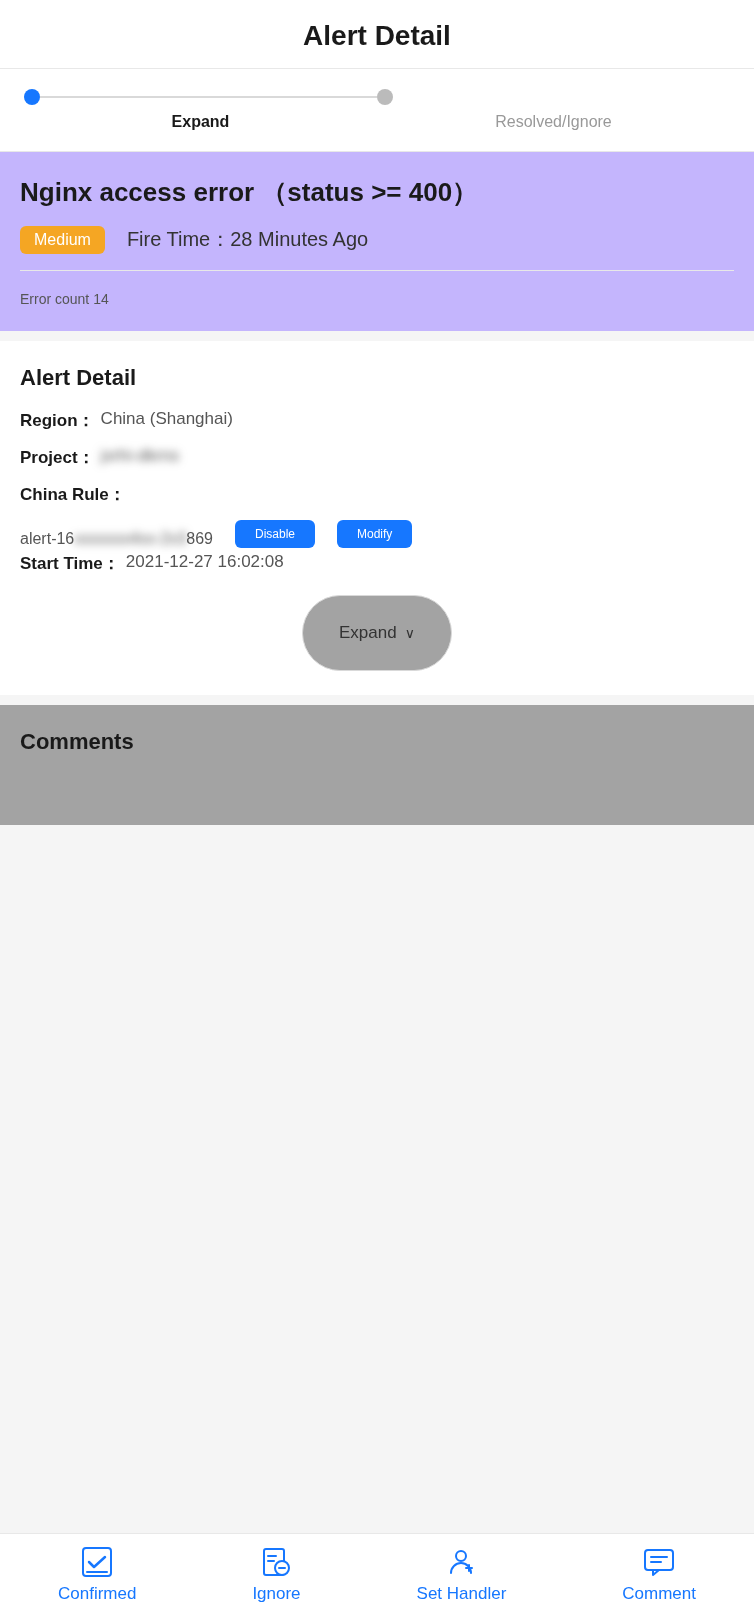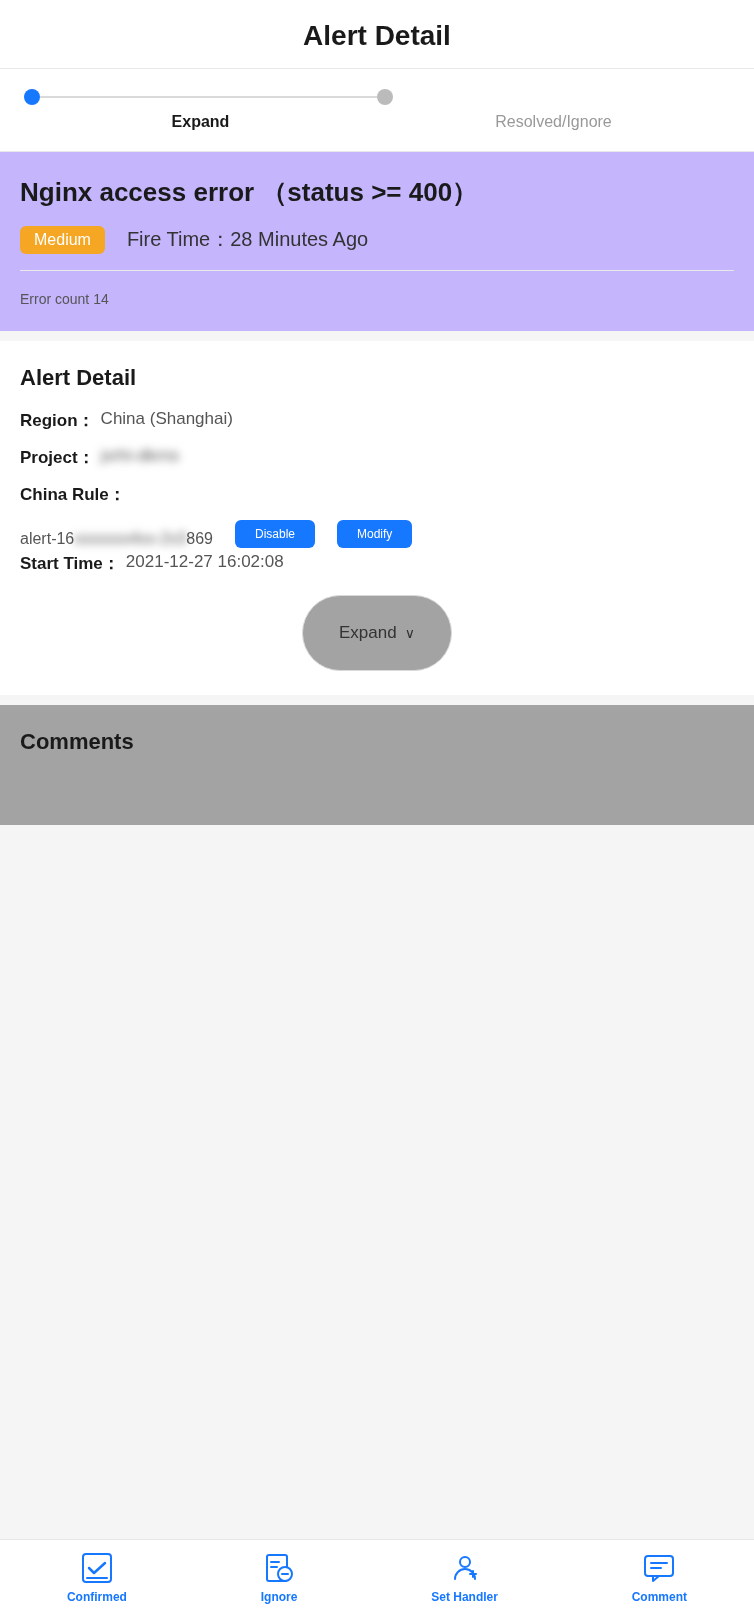--- a/index.html
+++ b/index.html
@@ -221,23 +221,22 @@
       align-items: center;
       gap: 6px;
       cursor: pointer;
       color: #1677ff;
     }
     .nav-item svg {
       width: 32px;
       height: 32px;
     }
     .nav-label {
-      font-size: 12px;
+      font-size: 17px;
       color: #1677ff;
-      font-weight: bold;
     }
 
     
     .bottom-spacer {
       height: 100px;
     }
   </style>
 </head>
 <body>
 

